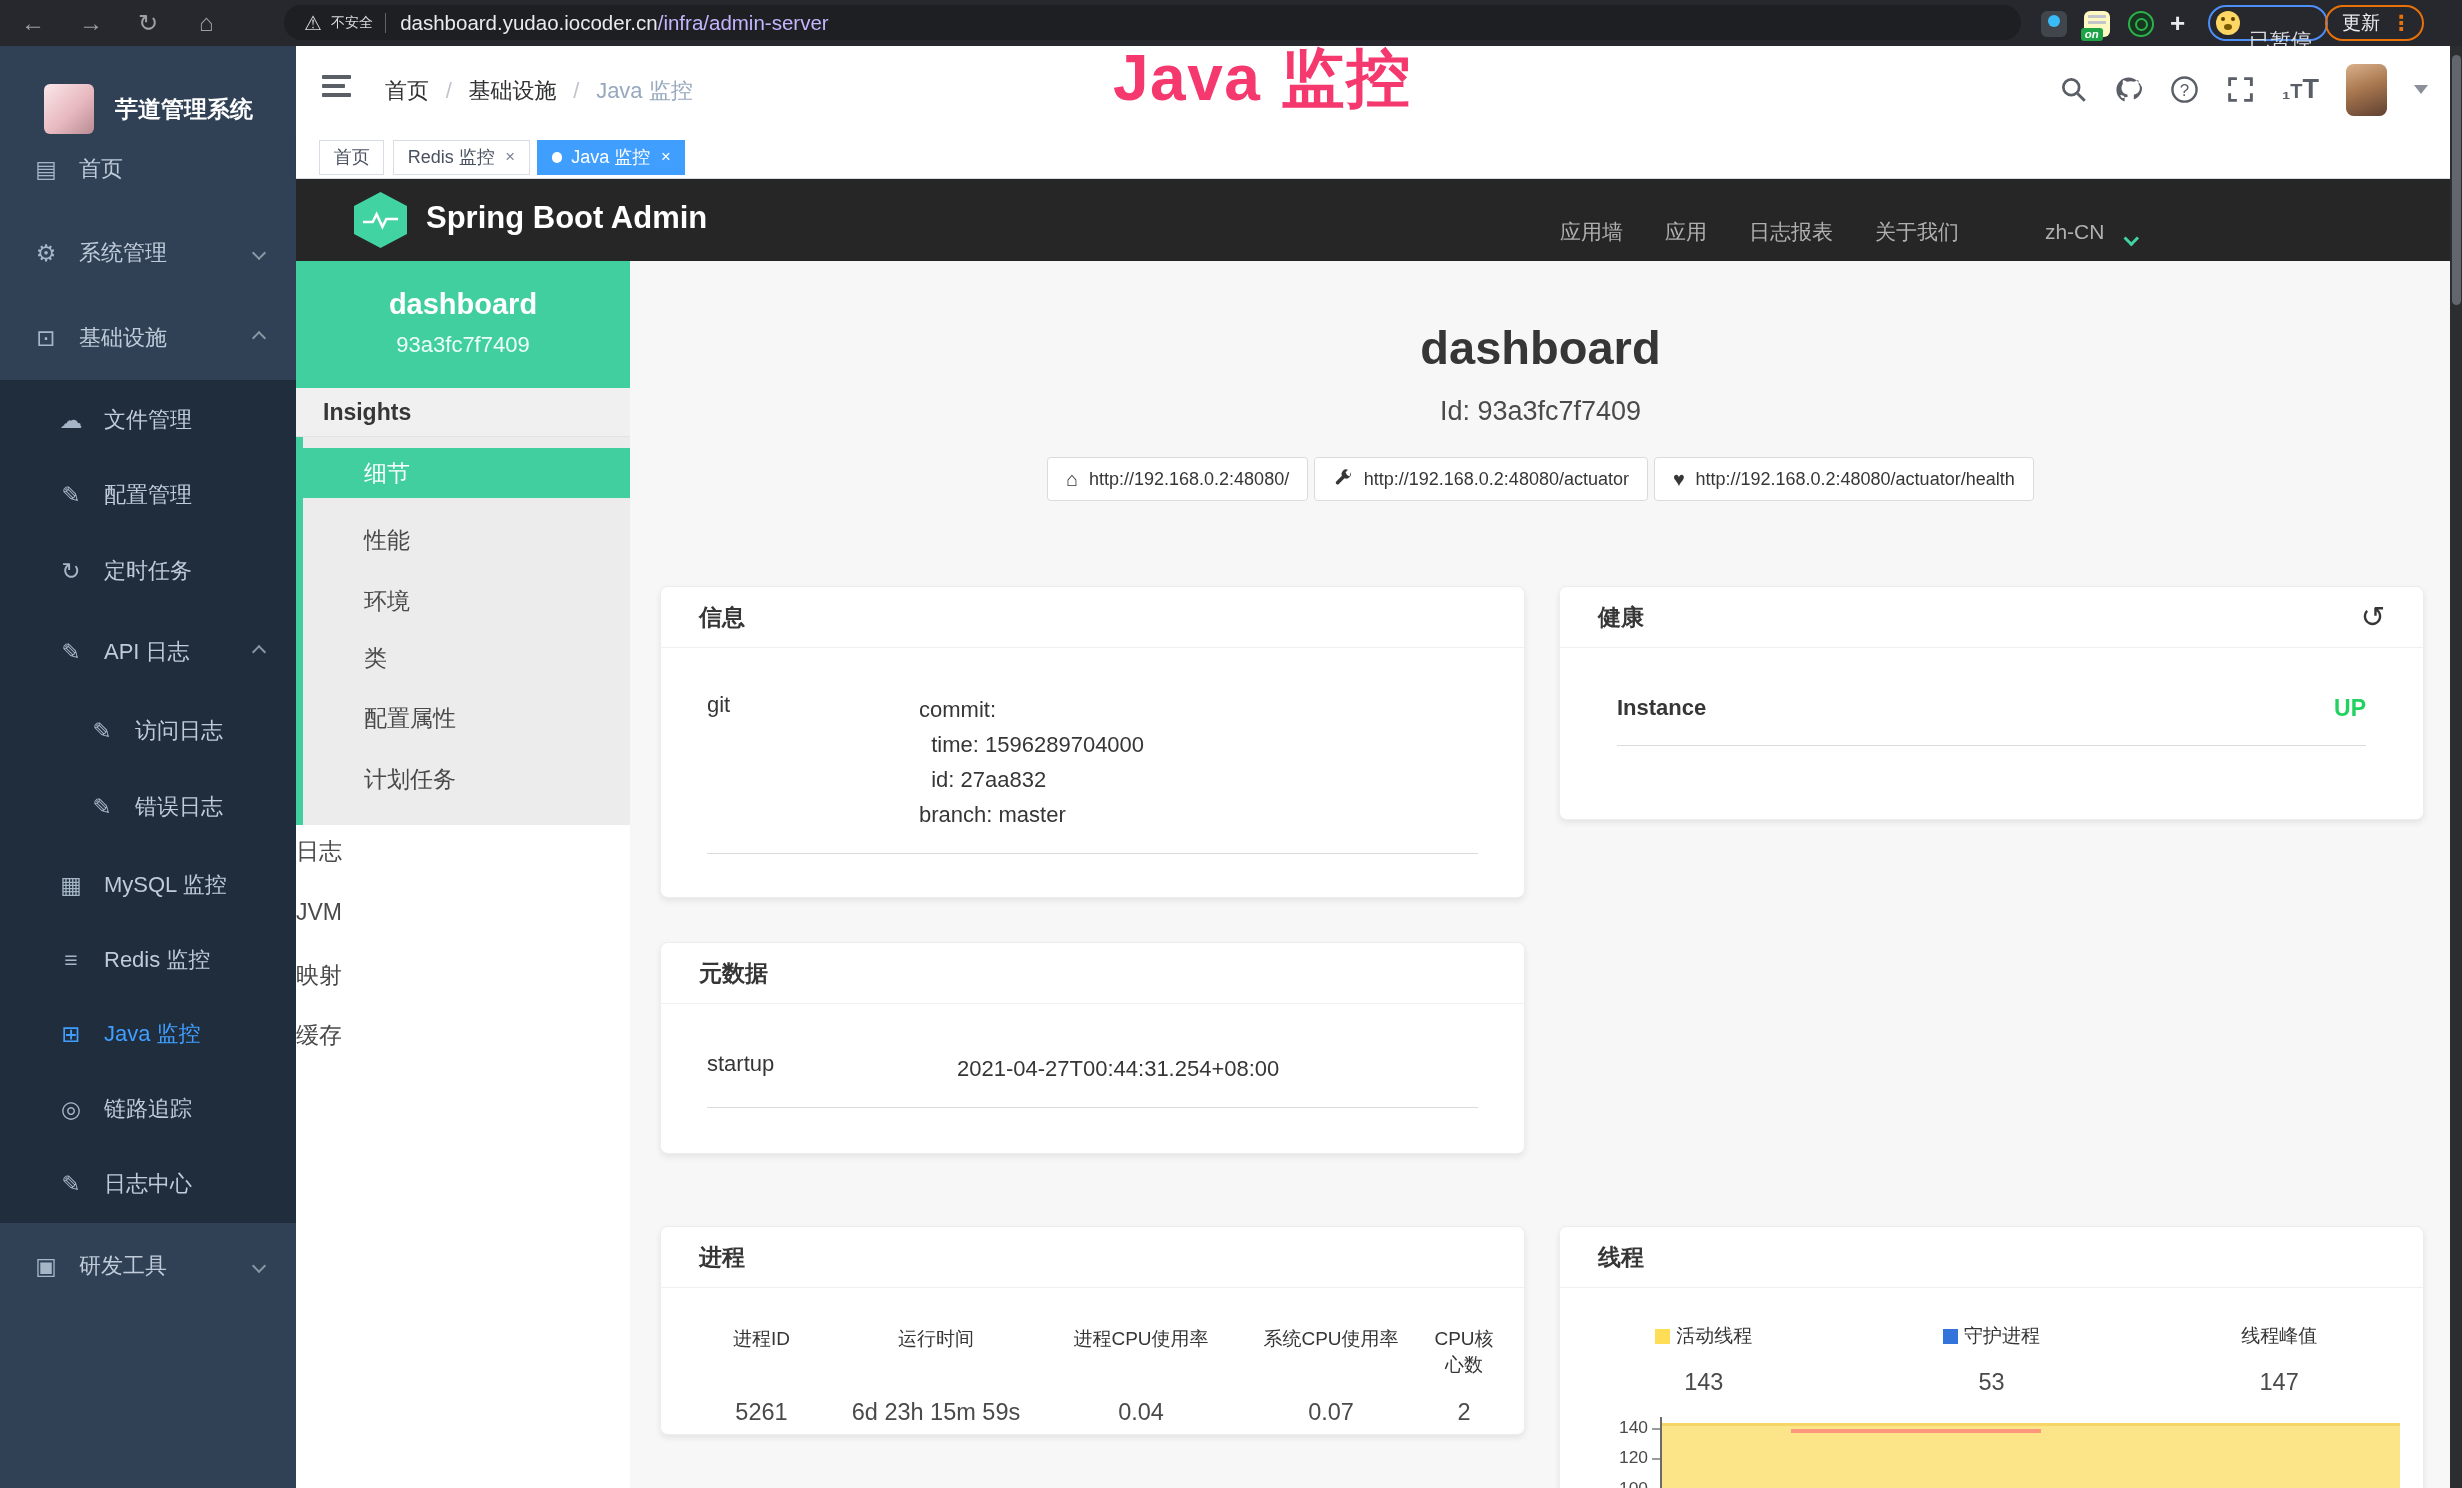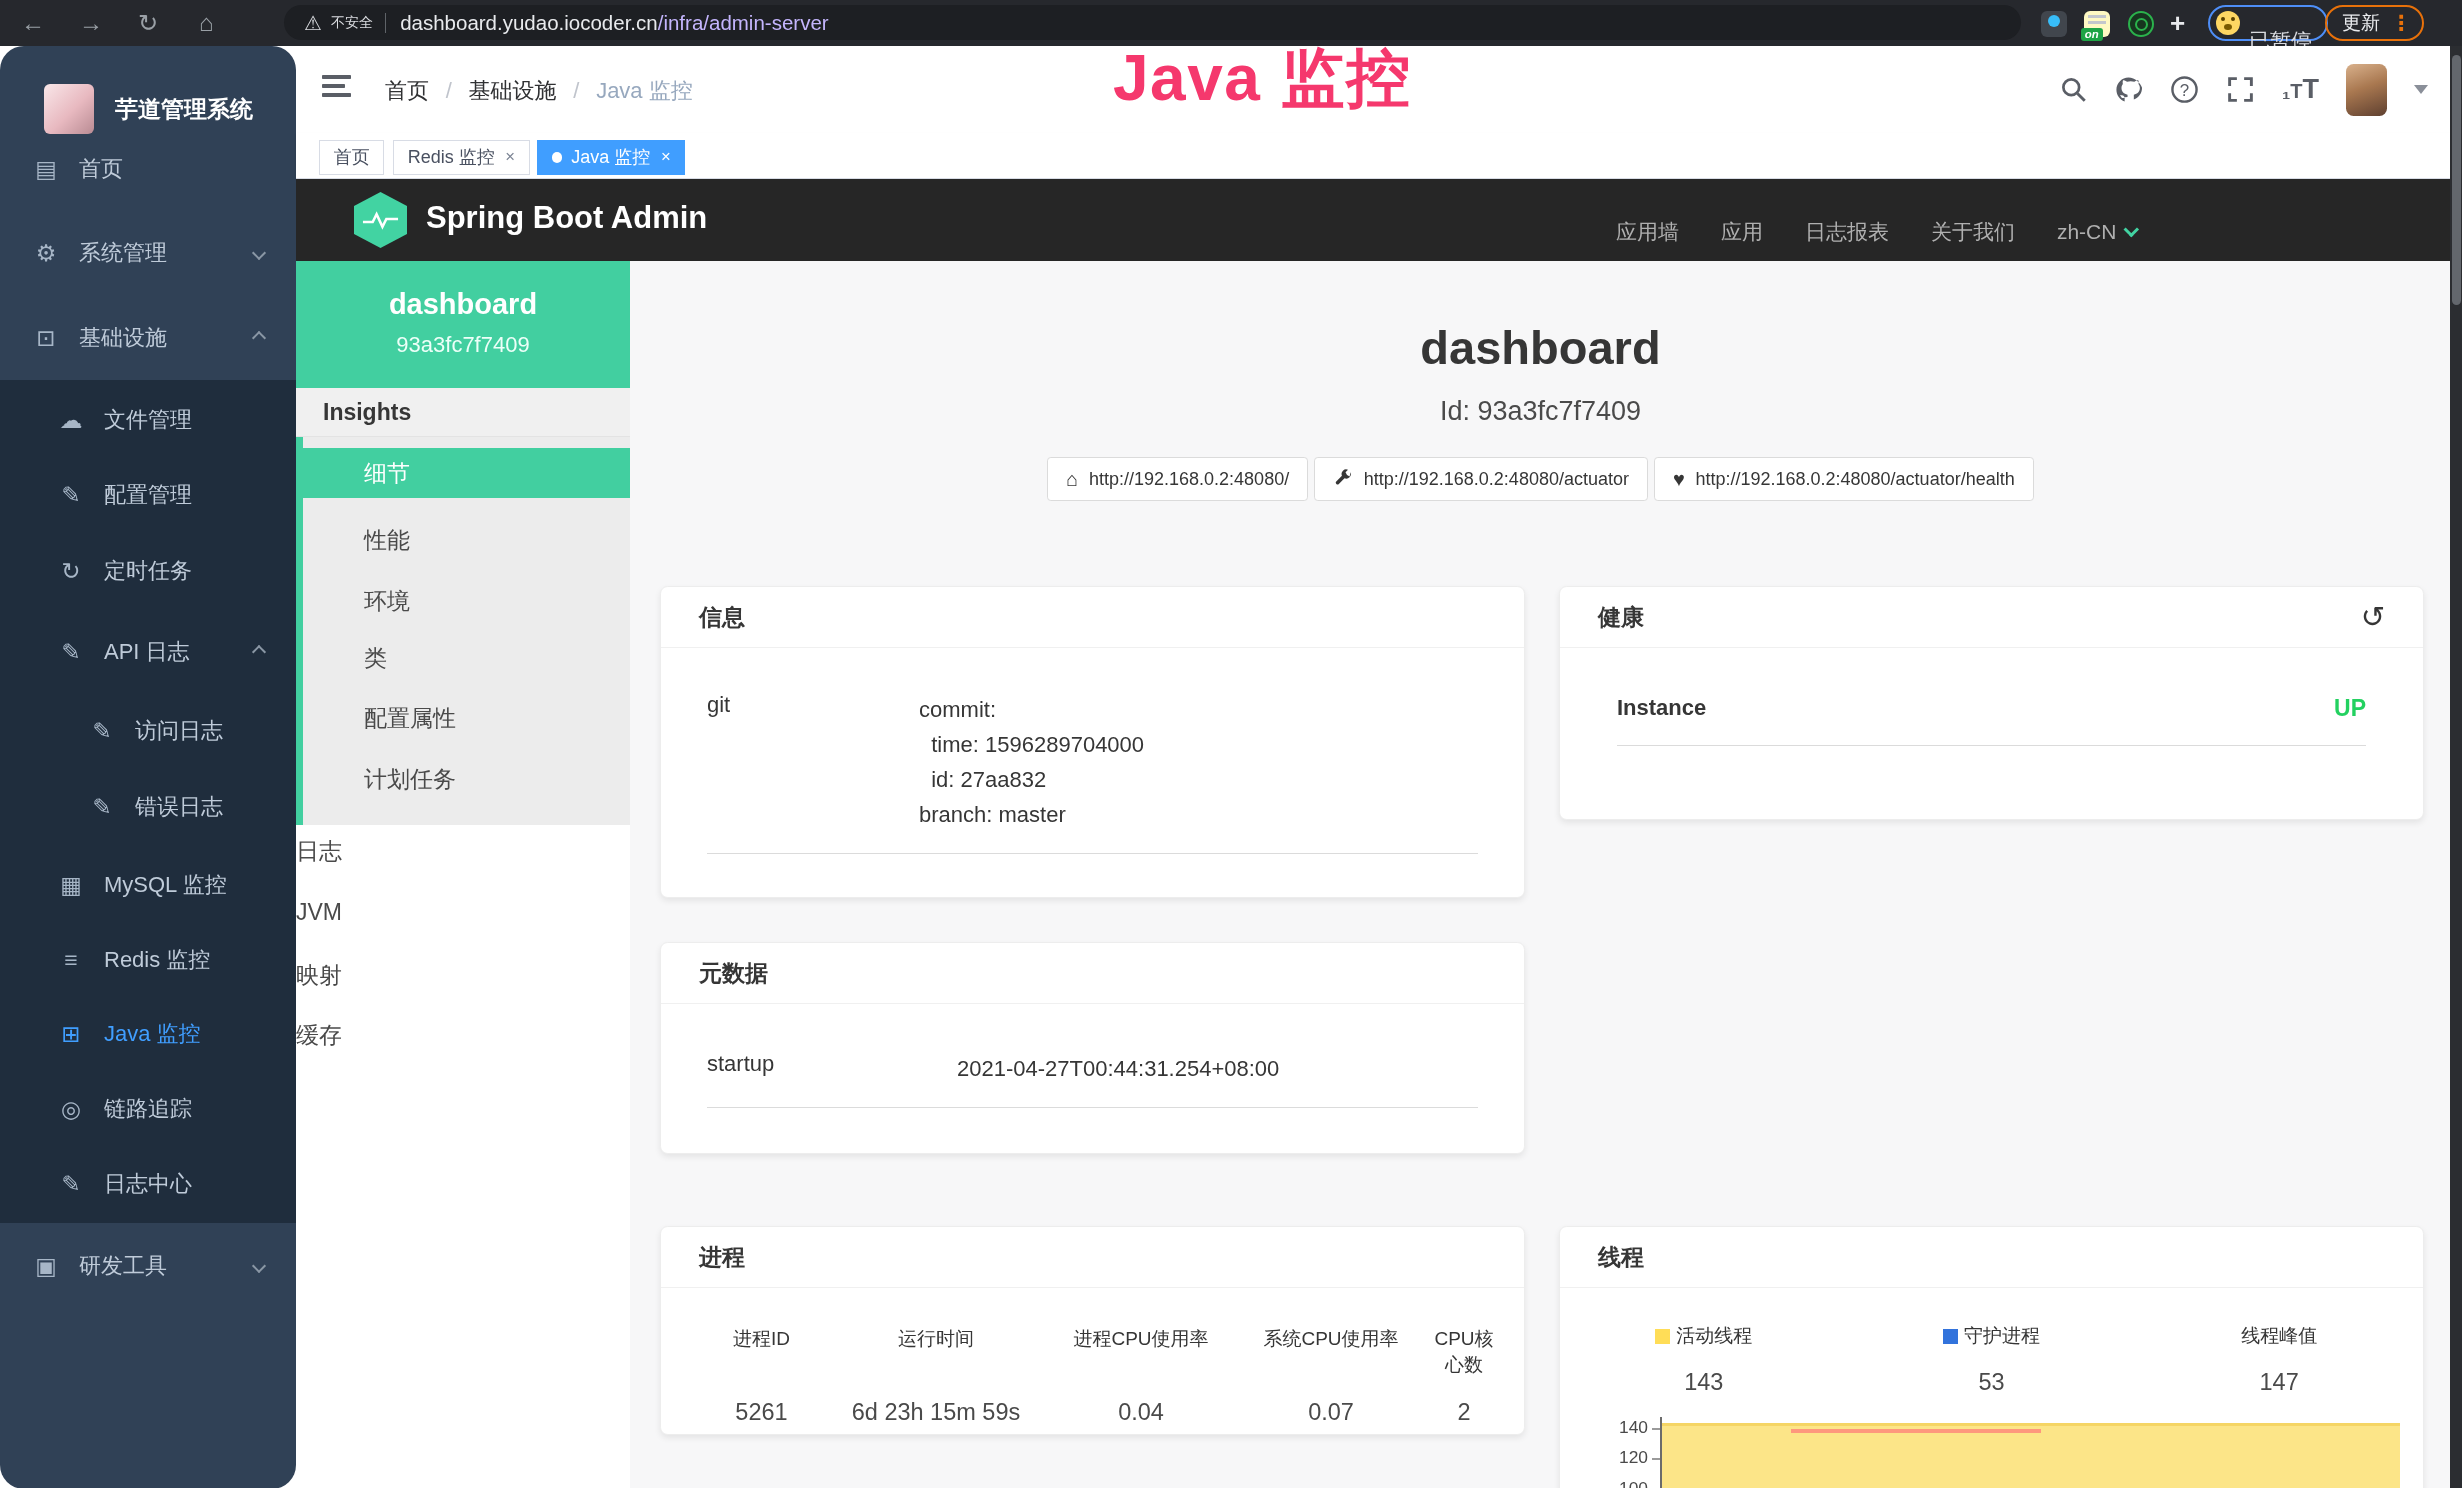--- a/index.html
+++ b/index.html
@@ -33,21 +33,21 @@
   .em-face { width:24px; height:24px; border-radius:50%; background:#fdd663; position:relative; margin-right:9px; }
   .em-face::before { content:""; position:absolute; left:5.3px; top:6.8px; width:3.8px; height:3.8px; border-radius:50%; background:#5c4300; box-shadow:10px 0 0 #5c4300; }
   .em-face::after { content:""; position:absolute; left:8.3px; top:13.7px; width:7.6px; height:6px; border-radius:50%; background:#7a5a00; }
   .paused-text { color:#dadce0; font-size:21px;margin-top:36px; }
   .update-pill { position:absolute; left:2325px; top:4.6px; height:36px; border:2.3px solid #e8710a; border-radius:18px;
     display:flex; align-items:center; padding:0 10.6px 0 15px; }
   .update-text { color:#e8eaed; font-size:19px; margin-right:10.6px; }
   .dots { color:#e8710a; font-size:21px; font-weight:bold; letter-spacing:0; }
 
   
-  .sidebar { position:absolute; left:0; top:46px; width:296px; height:1443px; background:#304156;border-radius:24px; }
+  .sidebar { position:absolute; left:0; top:46px; width:296px; height:1443px; background:#304156; }
   .logo-row { position:absolute; left:0; top:13.7px; width:100%; height:99px; display:flex; align-items:center; padding-left:44px; }
   .logo-avatar { width:50px; height:50px; border-radius:6px; background:linear-gradient(135deg,#f9e7e9 0%,#e8b9c0 55%,#b98b93 100%); }
   .logo-title { color:#fff; font-size:23px; font-weight:bold; margin-left:21px; }
   .submenu-bg { position:absolute; left:0; top:334px; width:100%; height:843px; background:#1f2d3d; }
   .srow { position:absolute; left:0; width:100%; height:68px; display:flex; align-items:center; color:#bfcbd9; font-size:22px; }
   .srow .mi { width:26px; font-size:23px; color:#a7b6c7; margin-left:33px; text-align:center; }
   .srow.d1 .mi { margin-left:58px; }
   .srow.d2 .mi { margin-left:89px; }
   .srow .ml { margin-left:20px; }
   .srow .chev { position:absolute; right:32px; color:#8a97a5; }
@@ -81,21 +81,21 @@
   .tag.active { background:#409EFF; border-color:#409EFF; color:#fff; }
   .tag.active .x { color:#fff; }
   .tag .dot { width:10.6px; height:10.6px; border-radius:50%; background:#fff; margin-right:9px; }
 
   .sba-header { position:absolute; left:0; top:133px; width:100%; height:82px; background:#262626; }
   .hexagon { position:absolute; left:58px; top:13px; width:53px; height:56px; background:#42d3a2;
     clip-path:polygon(50% 0,100% 25%,100% 75%,50% 100%,0 75%,0 25%); display:flex; align-items:center; justify-content:center; }
   .brand { position:absolute; left:130px; top:21px; color:#fff; font-size:31px; font-weight:bold; }
   .sba-nav { position:absolute; right:326px; top:12px; height:82px; display:flex; align-items:center; gap:42px; }
   .sba-nav span { color:#b0b0b0; font-size:21px; }
-  .sba-nav .lang { display:flex; align-items:center; gap:10px; }
+  .sba-nav .lang { display:flex; align-items:flex-end; gap:22px;margin-left:44px; }
   .sba-nav .chev { color:#42d3a2; width:10.6px; height:10.6px; border-width:3px; margin-top:-4.6px; }
 
   
   .sba-side { position:absolute; left:0; top:215px; width:334px; height:1229px; background:#fff; }
   .inst-head { position:absolute; left:0; top:0; width:100%; height:127px; background:#42cfa0; color:#fff; text-align:center; }
   .inst-name { font-size:29px; font-weight:bold; padding-top:27px; }
   .inst-id { font-size:22px; margin-top:10.6px; color:#ecfff8; }
   .menu-section { position:absolute; left:0; top:127px; width:100%; height:49px; background:#f0f0f0; border-bottom:0.8px solid #e3e3e3;
     font-size:23px; font-weight:bold; color:#363636; display:flex; align-items:center; padding-left:27px; }
   .insights-list { position:absolute; left:0; top:176px; width:100%; height:388px; background:#ececec; border-left:7.6px solid #42cfa0; }

